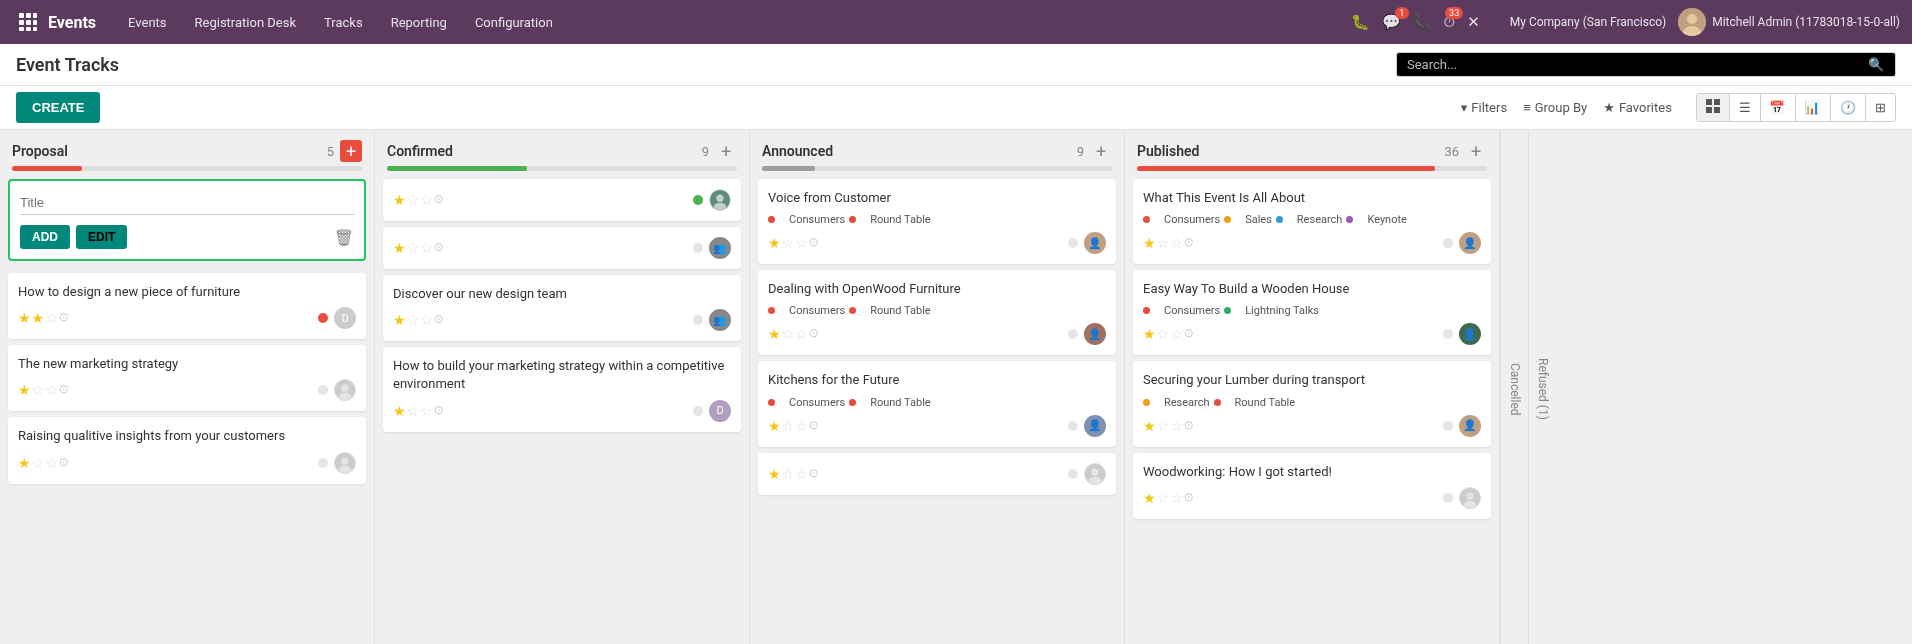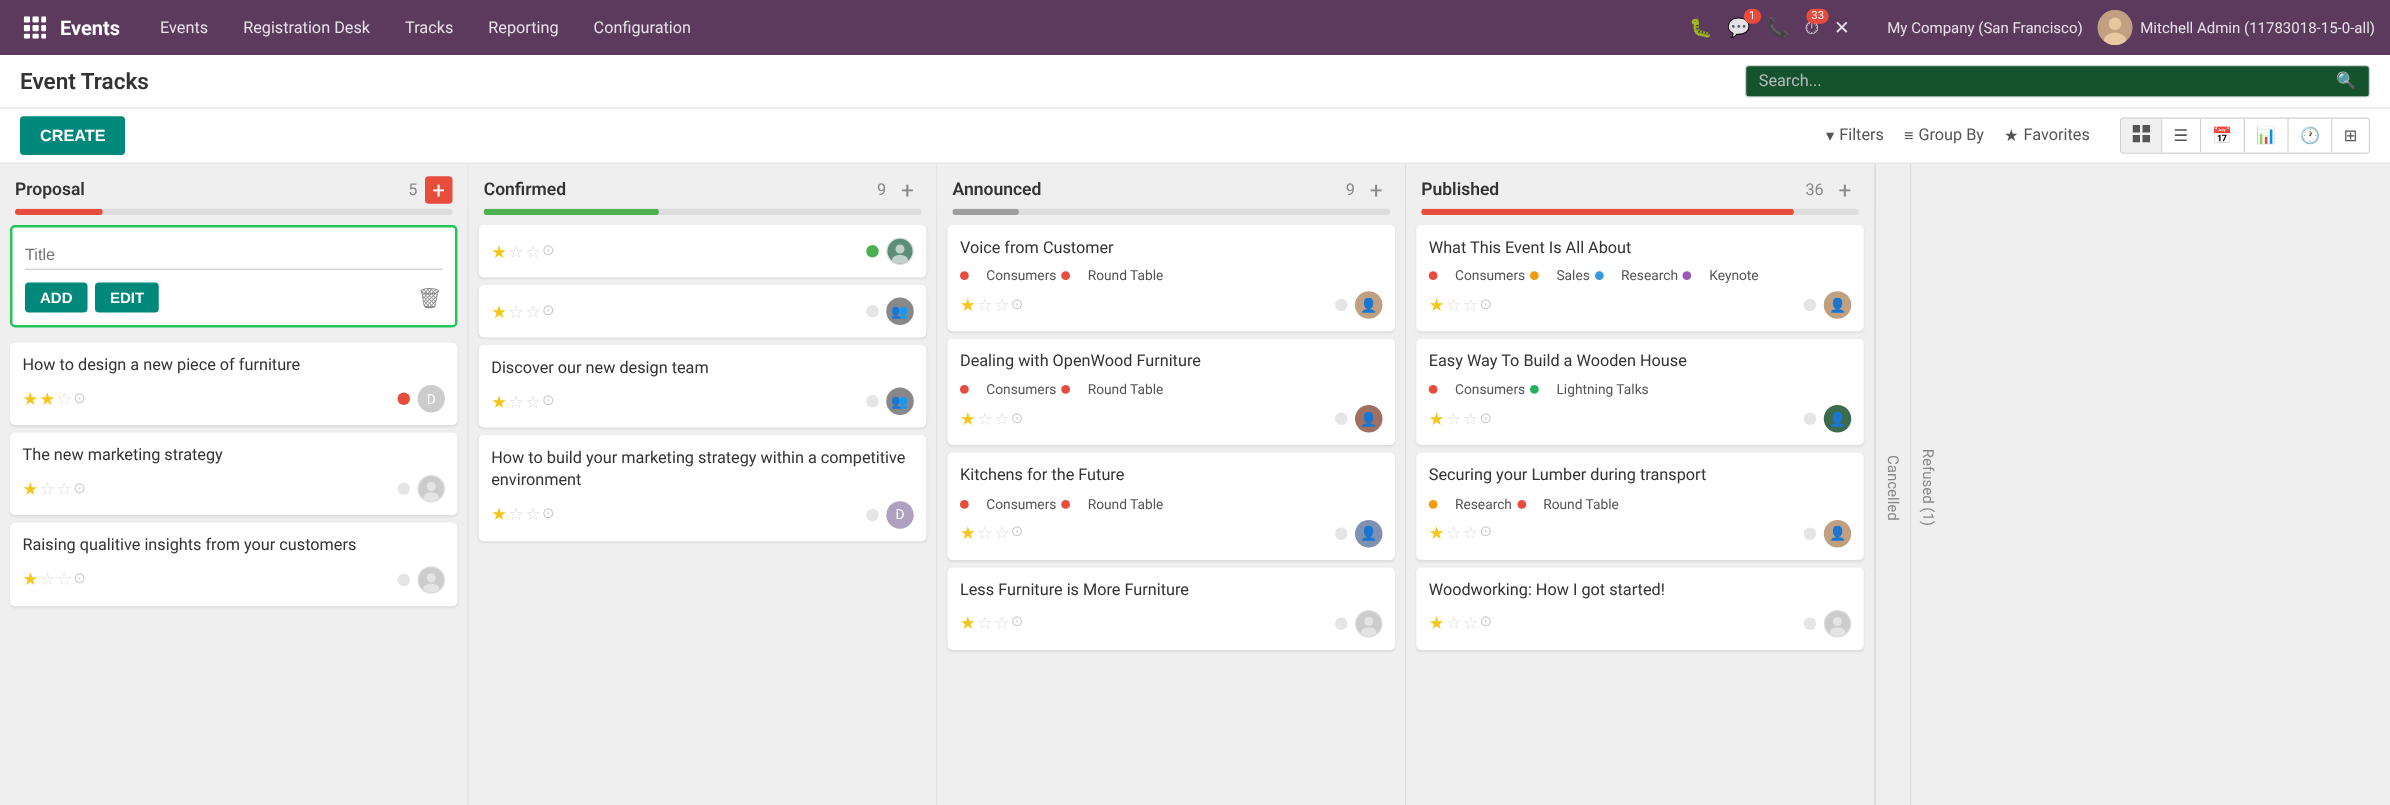--- a/index.html
+++ b/index.html
@@ -30,24 +30,24 @@
     .subheader {
       background: white;
       padding: 8px 16px;
       border-bottom: 1px solid #e0e0e0;
       display: flex;
       align-items: center;
       gap: 12px;
     }
     .page-title { font-size: 18px; font-weight: 600; color: #333; flex: 1; }
     .search-box {
-      display: flex; align-items: center;
+      display: flex; 
       border: 1px solid #d0d0d0; border-radius: 3px;
       padding: 4px 10px; gap: 6px;
-      background: #14532d; flex: 1; max-width: 500px;
+      background: #000000; flex: 1; max-width: 500px;
       color: #999;
     }
 
     
     .toolbar {
       background: white;
       padding: 6px 16px;
       border-bottom: 1px solid #e0e0e0;
       display: flex;
       align-items: center;
@@ -128,21 +128,21 @@
       margin: 0 0 6px;
     }
     .new-card-form input {
       width: 100%; border: none; border-bottom: 1px solid #ccc;
       padding: 4px 0; font-size: 13px; color: #999; outline: none;
     }
     .new-card-form .form-actions {
       display: flex; align-items: center; gap: 6px; margin-top: 10px;
     }
     .btn-add { background: #00897b; color: white; border: none; padding: 5px 12px; border-radius: 3px; cursor: pointer; font-size: 12px; font-weight: 600; }
-    .btn-edit { background: #00897b; color: #ffffff; border: none; padding: 5px 12px; border-radius: 3px; cursor: pointer; font-size: 12px; font-weight: 600; }
+    .btn-edit { background: #00897b; color: #000000; border: none; padding: 5px 12px; border-radius: 3px; cursor: pointer; font-size: 12px; font-weight: 600; }
     .btn-trash { margin-left: auto; color: #888; cursor: pointer; font-size: 16px; }
 
     
     .kanban-card {
       background: white;
       border-radius: 4px;
       padding: 10px;
       cursor: pointer;
       box-shadow: 0 1px 2px rgba(0,0,0,0.08);
     }
@@ -505,21 +505,20 @@
               <span class="star empty">☆</span>
               <span class="star circle">⊙</span>
             </div>
         <div class="card-footer-right">
           <span class="dot-status" style="background:#ccc; opacity:0.5;"></span>
           <div class="mini-avatar" style="background:#8090b0; font-size:11px;">👤</div>
         </div>
       </div>
     </div>
         <div class="kanban-card">
-      <div class="card-title">Less Furniture is More Furniture</div>
 
       <div class="card-footer">
         <div class="stars">
               <span class="star">★</span>
               <span class="star empty">☆</span>
               <span class="star empty">☆</span>
               <span class="star circle">⊙</span>
             </div>
         <div class="card-footer-right">
           <span class="dot-status" style="background:#ccc; opacity:0.5;"></span>

